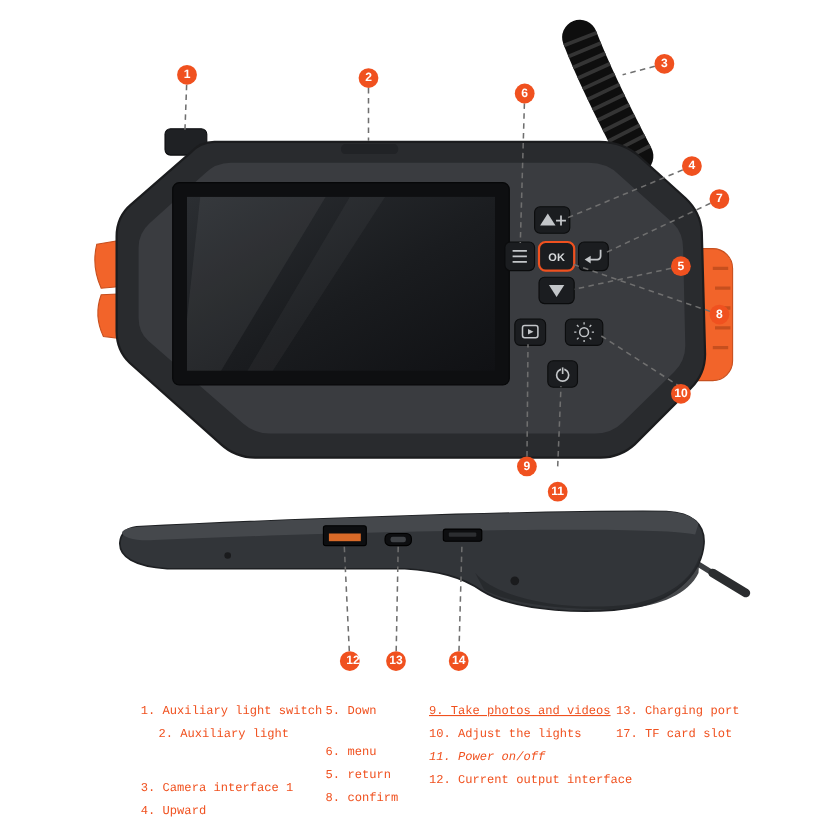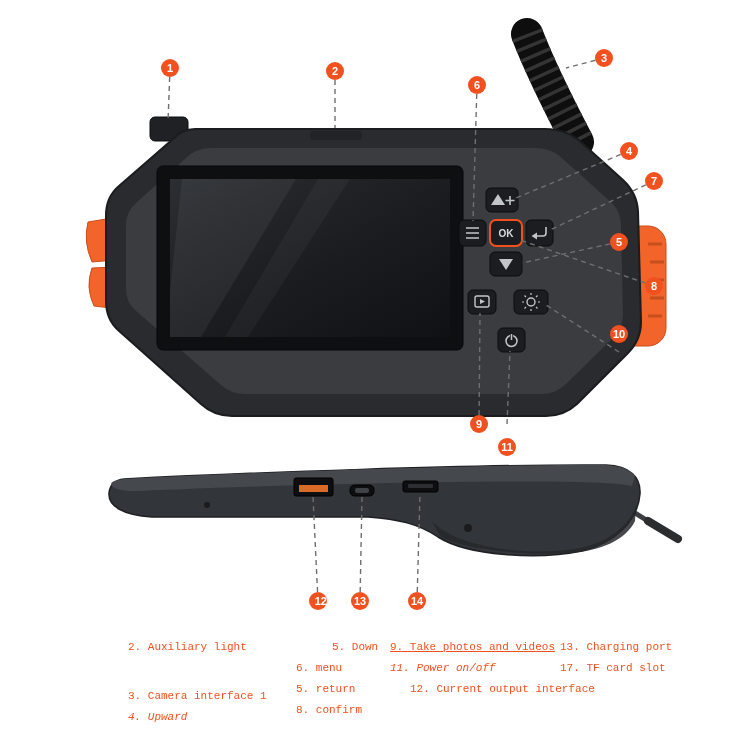--- a/index.html
+++ b/index.html
@@ -185,41 +185,43 @@
 <div id="callouts">
     <div class="callout" style="left: 161px; top: 59px;">1</div>
     <div class="callout" style="left: 326px; top: 62px;">2</div>
     <div class="callout" style="left: 595px; top: 49px;">3</div>
     <div class="callout" style="left: 620px; top: 142px;">4</div>
     <div class="callout" style="left: 610px; top: 233px;">5</div>
     <div class="callout" style="left: 468px; top: 76px;">6</div>
     <div class="callout" style="left: 645px; top: 172px;">7</div>
     <div class="callout" style="left: 645px; top: 277px;">8</div>
     <div class="callout" style="left: 470px; top: 415px;">9</div>
-    <div class="callout" style="left: 610px; top: 325px;">10</div>
+    <div class="callout" style="left: 610px; top: 349px;">10</div>
     <div class="callout" style="left: 498px; top: 415px; margin-top: 23px;">11</div>
     <div class="callout" style="left: 309px; top: 592px; text-align: right;">12</div>
     <div class="callout" style="left: 351px; top: 592px;">13</div>
     <div class="callout" style="left: 408px; top: 592px;">14</div>
   </div>
 
 <div id="legend">
     <div class="legend-col" style="left: 128px; top: 637px;">
-      <div class="legend-item" style="line-height: 21px;">2. Auxiliary light</div>
+      <div class="legend-item" style="line-height: 21px;">1. Auxiliary light switch</div>
+      <div class="legend-item" style="line-height: 21px; margin-left: 16px;">2. Auxiliary light</div>
       <div class="legend-item" style="line-height: 21px; margin-top: 28px;">3. Camera interface 1</div>
-      <div class="legend-item" style="line-height: 21px; font-style: italic;">4. Upward</div>
+      <div class="legend-item" style="line-height: 21px;">4. Upward</div>
     </div>
     <div class="legend-col" style="left: 296px; top: 637px;">
-      <div class="legend-item" style="line-height: 21px; margin-left: 36px;">5. Down</div>
-      <div class="legend-item" style="line-height: 21px;">6. menu</div>
+      <div class="legend-item" style="line-height: 21px;">5. Down</div>
+      <div class="legend-item" style="line-height: 21px; margin-top: 16px;">6. menu</div>
       <div class="legend-item" style="line-height: 21px;">5. return</div>
       <div class="legend-item" style="line-height: 21px;">8. confirm</div>
     </div>
     <div class="legend-col" style="left: 390px; top: 637px;">
       <div class="legend-item" style="line-height: 21px; text-decoration: underline;">9. Take photos and videos</div>
+      <div class="legend-item" style="line-height: 21px;">10. Adjust the lights</div>
       <div class="legend-item" style="line-height: 21px; font-style: italic;">11. Power on/off</div>
-      <div class="legend-item" style="line-height: 21px; margin-left: 20px;">12. Current output interface</div>
+      <div class="legend-item" style="line-height: 21px;">12. Current output interface</div>
     </div>
     <div class="legend-col" style="left: 560px; top: 637px;">
       <div class="legend-item" style="line-height: 21px;">13. Charging port</div>
       <div class="legend-item" style="line-height: 21px;">17. TF card slot</div>
     </div>
   </div>
 
 </body></html>

